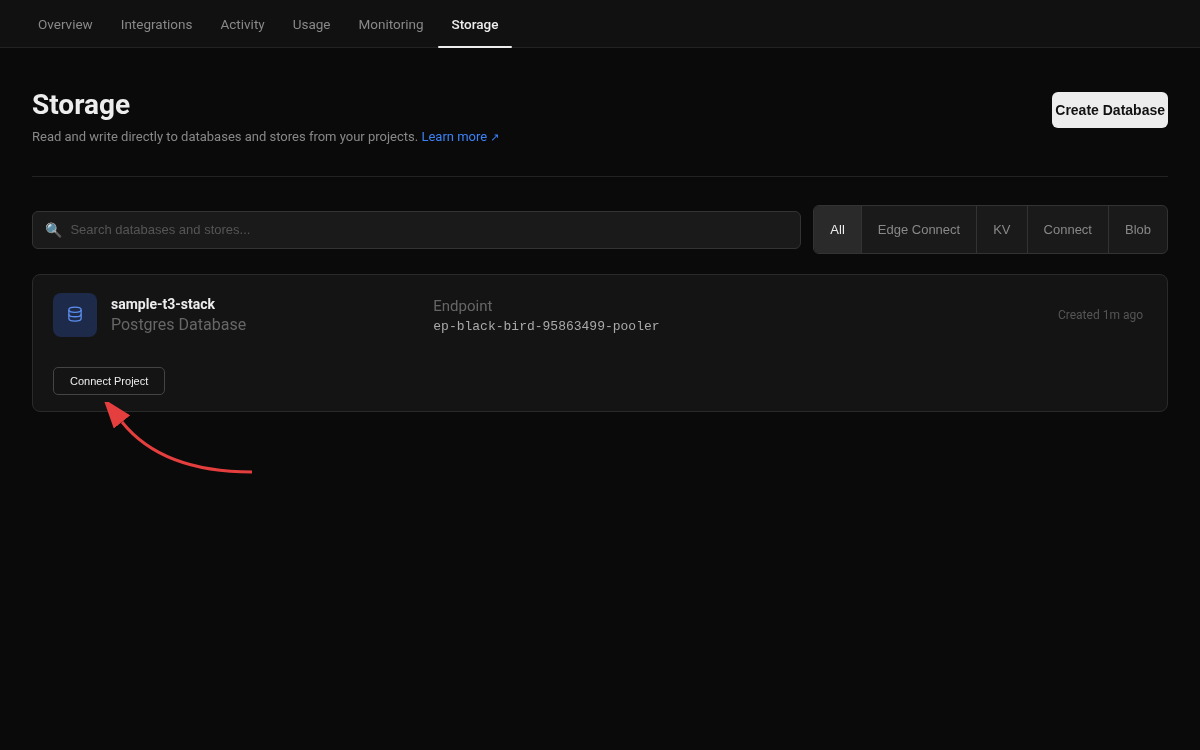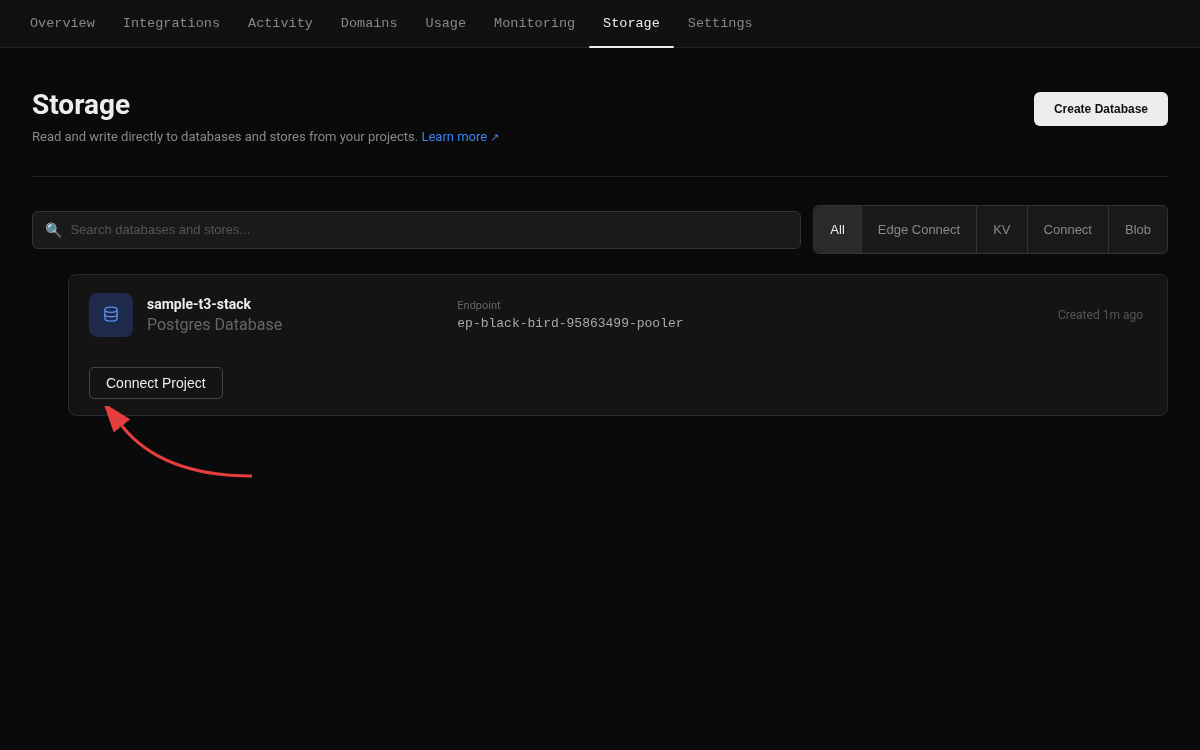--- a/index.html
+++ b/index.html
@@ -11,24 +11,23 @@
       width: 1200px;
       height: 750px;
       overflow: hidden;
     }
 
     
     .top-nav {
       display: flex;
       align-items: center;
       border-bottom: 1px solid #222;
-      padding: 0 16px;
+      padding: 0 24px;
       height: 48px;
       background: #111;
-      font-family: Liberation Mono, monospace;
     }
     .nav-item {
       color: #888;
       padding: 0 14px;
       height: 48px;
       display: flex;
       align-items: center;
       cursor: pointer;
       font-size: 13.5px;
       text-decoration: none;
@@ -73,23 +72,23 @@
     }
     .page-subtitle a {
       color: #3b82f6;
       text-decoration: none;
     }
 
     .create-db-btn {
       background: #ededed;
       color: #111;
       border: none;
-      padding: 10px 20px;
+      padding: 10px 3px;
       border-radius: 6px;
-      font-size: 12px;
+      font-size: 14px;
       font-weight: 600;
       cursor: pointer;
       white-space: nowrap;
       margin-top: 4px;
     }
 
     
     .divider {
       border: none;
       border-top: 1px solid #222;
@@ -149,21 +148,20 @@
       background: #2a2a2a;
       color: #ededed;
     }
 
     
     .db-card {
       background: #141414;
       border: 1px solid #2a2a2a;
       border-radius: 8px;
       overflow: hidden;
-      margin-left: 36px;
     }
     .db-card-header {
       display: flex;
       align-items: center;
       padding: 18px 20px;
     }
     .db-icon {
       width: 44px;
       height: 44px;
       background: #1e2a4a;
@@ -189,21 +187,21 @@
     }
     .db-type {
       font-size: 16px;
       color: #666;
     }
     .db-endpoint {
       flex: 2;
       padding: 0 20px;
     }
     .endpoint-label {
-      font-size: 11px;
+      font-size: 15px;
       color: #666;
       margin-bottom: 4px;
       text-transform: none;
     }
     .endpoint-value {
       font-size: 13px;
       color: #aaa;
       font-family: 'Courier New', monospace;
     }
     .db-meta {
@@ -215,21 +213,21 @@
 
     .db-card-footer {
       padding: 12px 20px 16px;
     }
     .connect-btn {
       background: transparent;
       color: #ededed;
       border: 1px solid #444;
       padding: 7px 16px;
       border-radius: 5px;
-      font-size: 14px;
+      font-size: 11px;
       font-weight: 500;
       cursor: pointer;
     }
 
     
     .arrow-container {
       position: relative;
       height: 80px;
       margin-top: -10px;
     }
@@ -246,25 +244,23 @@
       vertical-align: middle;
     }
   </style>
 </head>
 <body>
 
 <nav class="top-nav">
   <a class="nav-item">Overview</a>
   <a class="nav-item">Integrations</a>
   <a class="nav-item">Activity</a>
-  <a class="nav-item">Domains</a>
   <a class="nav-item">Usage</a>
   <a class="nav-item">Monitoring</a>
   <a class="nav-item active">Storage</a>
-  <a class="nav-item">Settings</a>
 </nav>
 
 <div class="main">
 
   <div class="header-section">
     <div>
       <h1 class="page-title">Storage</h1>
       <p class="page-subtitle">
         <span>Read and write directly to databases and stores from your projects.</span>
         <a href="#">

